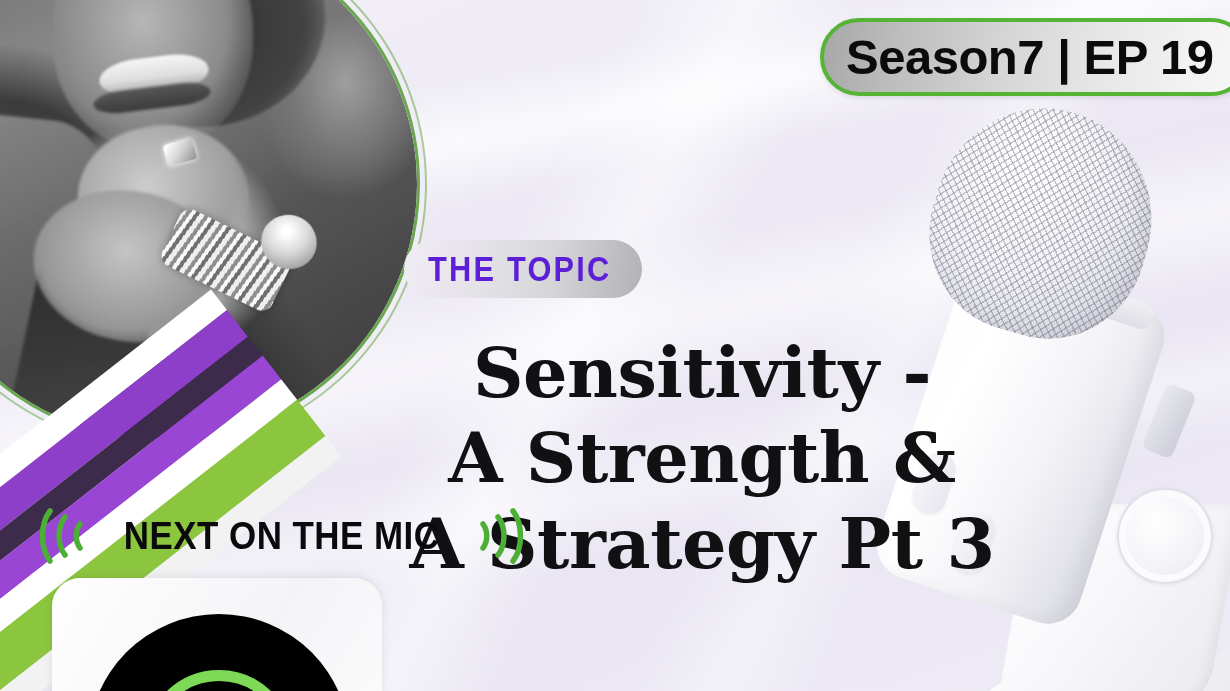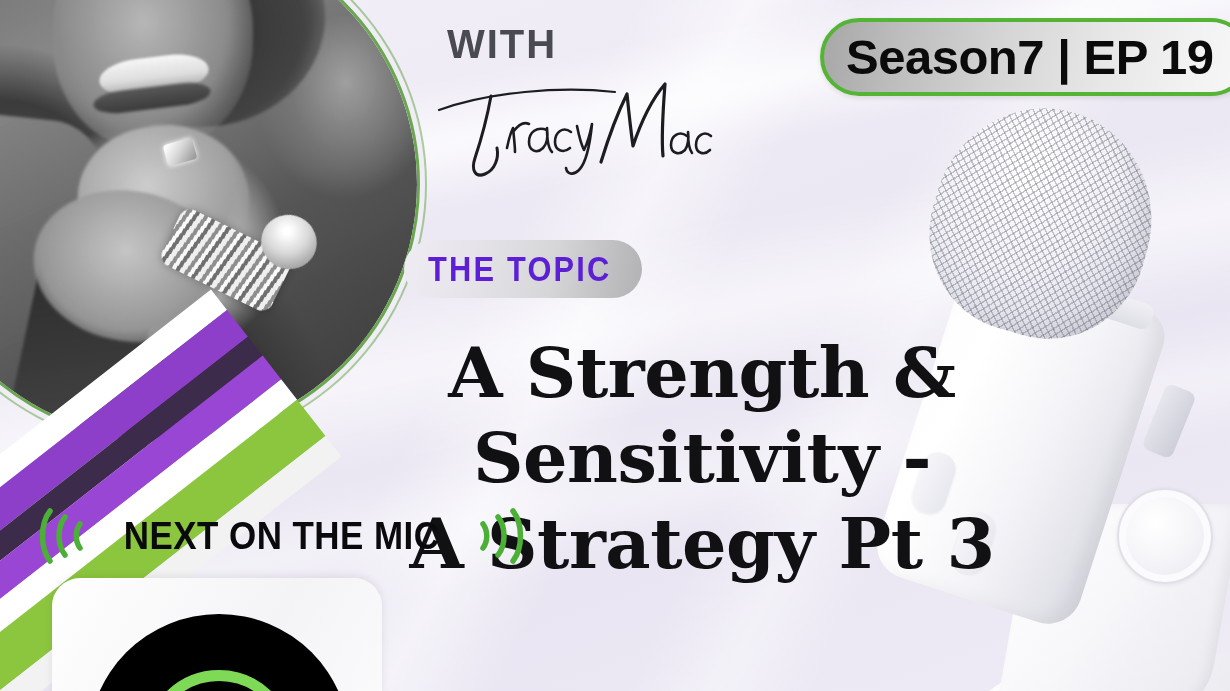--- a/index.html
+++ b/index.html
@@ -267,63 +267,32 @@
 
       <div class="ph ph-lapel"></div>
       <div class="ph ph-hand1"></div>
       <div class="ph ph-hand2"></div>
       <div class="ph ph-ring"></div>
       <div class="ph ph-watch"></div>
       <div class="ph ph-watchface"></div>
     </div>
   </div>
 
-  <div class="with-block">
-    <div class="with-text">WITH</div>
-    <div class="signature">
-      <svg class="sig-svg" viewBox="0 0 290 120" fill="none" xmlns="http://www.w3.org/2000/svg">
-        <g stroke="#1d1d21" stroke-linecap="round" stroke-linejoin="round" fill="none">
-
-          <path d="M10 44 C60 26 130 20 186 26" stroke-width="2.2"></path>
-
-          <path d="M62 30 C58 52 52 74 46 92 C42 104 46 112 56 108 C66 104 70 92 68 82" stroke-width="3"></path>
-
-          <path d="M78 82 C80 72 82 66 84 62 C85 72 86 80 86 86 M84 66 C90 58 96 56 100 58" stroke-width="2.6"></path>
-
-          <path d="M118 64 C108 60 100 66 100 76 C100 85 108 88 114 82 C118 78 119 70 118 62
-                   C118 72 119 82 123 86" stroke-width="2.6"></path>
-
-          <path d="M142 66 C134 60 126 66 126 76 C126 84 134 88 141 82" stroke-width="2.6"></path>
-
-          <path d="M148 60 C150 70 152 78 155 84 C158 78 161 68 163 58
-                   C161 78 158 96 150 104 C144 110 138 108 137 102" stroke-width="2.6"></path>
-
-          <path d="M172 96 C180 70 190 44 198 28 C200 48 202 66 204 80
-                   C212 56 224 32 236 18 C234 44 232 70 234 90" stroke-width="3.2"></path>
-
-          <path d="M258 70 C250 64 242 70 242 79 C242 87 250 90 256 84 C259 80 260 72 259 66
-                   C259 75 260 83 263 87" stroke-width="2.6"></path>
-
-          <path d="M282 70 C275 64 267 70 267 79 C267 87 275 90 281 84" stroke-width="2.6"></path>
-        </g>
-      </svg>
-    </div>
-  </div>
 
   <div class="season-badge">
     <span class="season-text">Season7 | EP 19</span>
   </div>
 
   <div class="topic-pill">
     <span class="topic-text">THE TOPIC</span>
   </div>
 
   <div class="title">
+    <span class="title-line">Sensitivity -</span>
     <span class="title-line">A Strength &amp;</span>
-    <span class="title-line">Sensitivity -</span>
     <span class="title-line">A Strategy Pt 3</span>
   </div>
 
   <div class="stripes">
     <div class="stripe s1"></div>
     <div class="stripe s2"></div>
     <div class="stripe s3"></div>
     <div class="stripe s4"></div>
     <div class="stripe s5"></div>
     <div class="stripe s6"></div>

